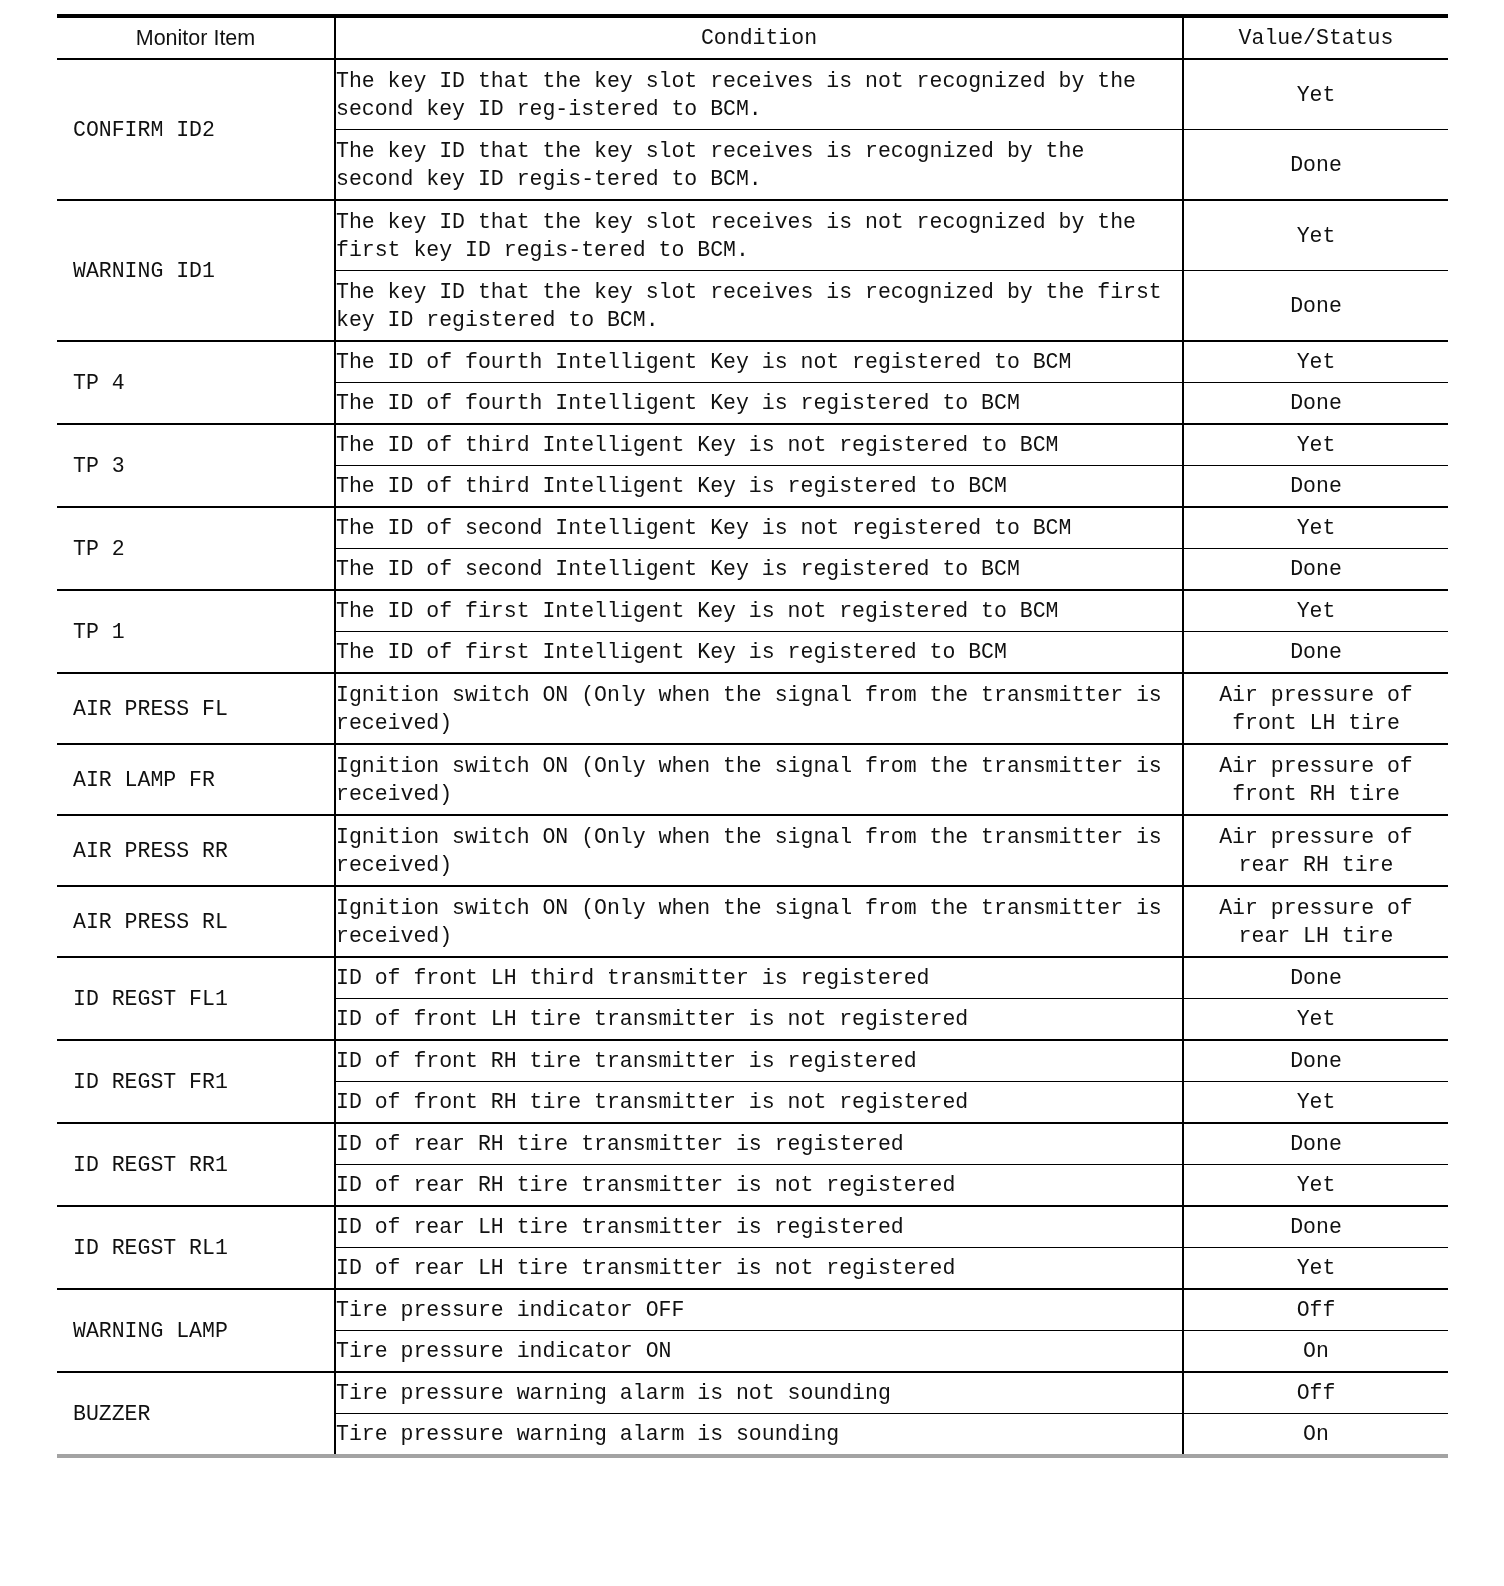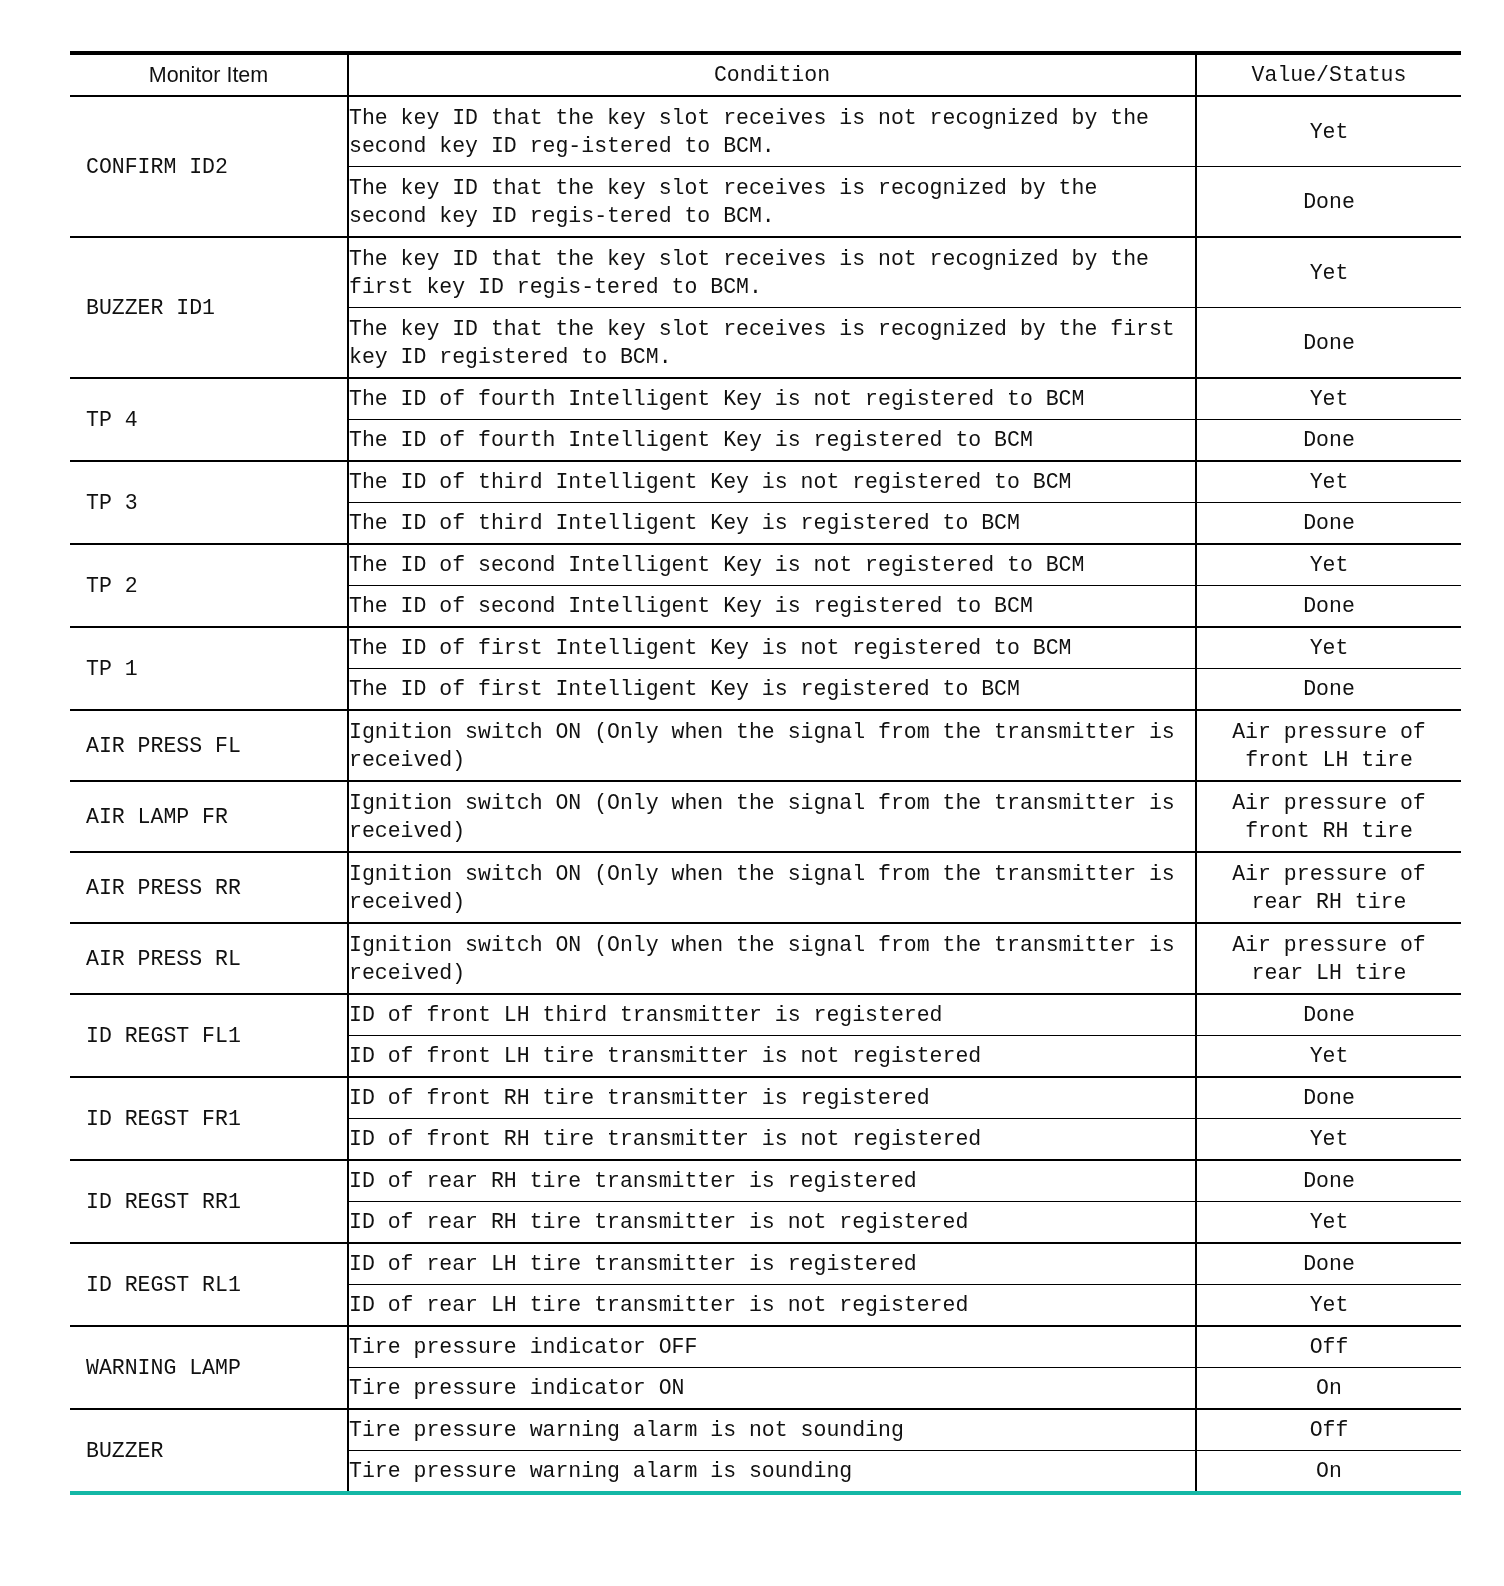--- a/index.html
+++ b/index.html
@@ -1,31 +1,31 @@
 <!DOCTYPE html>
 <html><head>
 <meta charset="utf-8">
 <style>
   html,body{margin:0;padding:0;background:#ffffff;}
   body{width:1504px;height:1586px;position:relative;font-family:"Liberation Sans",sans-serif;color:#111;}
-  table{position:absolute;left:70px;top:14px;width:1391px;border-collapse:collapse;table-layout:fixed;margin-top:37px;}
+  table{position:absolute;left:57px;top:14px;width:1391px;border-collapse:collapse;table-layout:fixed;}
   col.c1{width:278px;} col.c2{width:848px;} col.c3{width:265px;}
   th,td{font-size:21.5px;font-weight:normal;line-height:28px;padding:0;vertical-align:middle;}
   thead tr{border-top:4px solid #000;border-bottom:2.5px solid #000;}
   thead th{height:40px;text-align:center;}
   th + th, td.cond, td.val{border-left:2px solid #000;font-family:Liberation Mono, monospace;}
   td.item{padding-left:16px;font-family:Liberation Mono, monospace;}
   td.cond{padding:0 12px 0 0;}
   td.val{text-align:center;padding:0 8px;}
   tr.grp-start{border-top:2.5px solid #000;}
   tr.sub{border-top:1.5px solid #000;}
   tr.single td{height:69px;}
   tr.two-line td{height:69px;}
   tr.one-line td{height:40px;}
-  tbody tr:last-child{border-bottom:4px solid #14b8a6;}
+  tbody tr:last-child{border-bottom:4px solid #a3a3a3;}
 </style>
 </head>
 <body>
 
 <table>
   <colgroup>
       <col class="c1">
       <col class="c2">
       <col class="c3">
     </colgroup>
@@ -40,21 +40,21 @@
       <tr class="grp-start two-line">
         <td class="item" rowspan="2">CONFIRM ID2</td>
         <td class="cond">The key ID that the key slot receives is not recognized by the second key ID reg-istered to BCM.</td>
         <td class="val">Yet</td>
       </tr>
       <tr class="sub two-line">
         <td class="cond">The key ID that the key slot receives is recognized by the second key ID regis-tered to BCM.</td>
         <td class="val">Done</td>
       </tr>
       <tr class="grp-start two-line">
-        <td class="item" rowspan="2">BUZZER ID1</td>
+        <td class="item" rowspan="2">WARNING ID1</td>
         <td class="cond">The key ID that the key slot receives is not recognized by the first key ID regis-tered to BCM.</td>
         <td class="val">Yet</td>
       </tr>
       <tr class="sub two-line">
         <td class="cond">The key ID that the key slot receives is recognized by the first key ID registered to BCM.</td>
         <td class="val">Done</td>
       </tr>
       <tr class="grp-start one-line">
         <td class="item" rowspan="2">TP 4</td>
         <td class="cond">The ID of fourth Intelligent Key is not registered to BCM</td>

